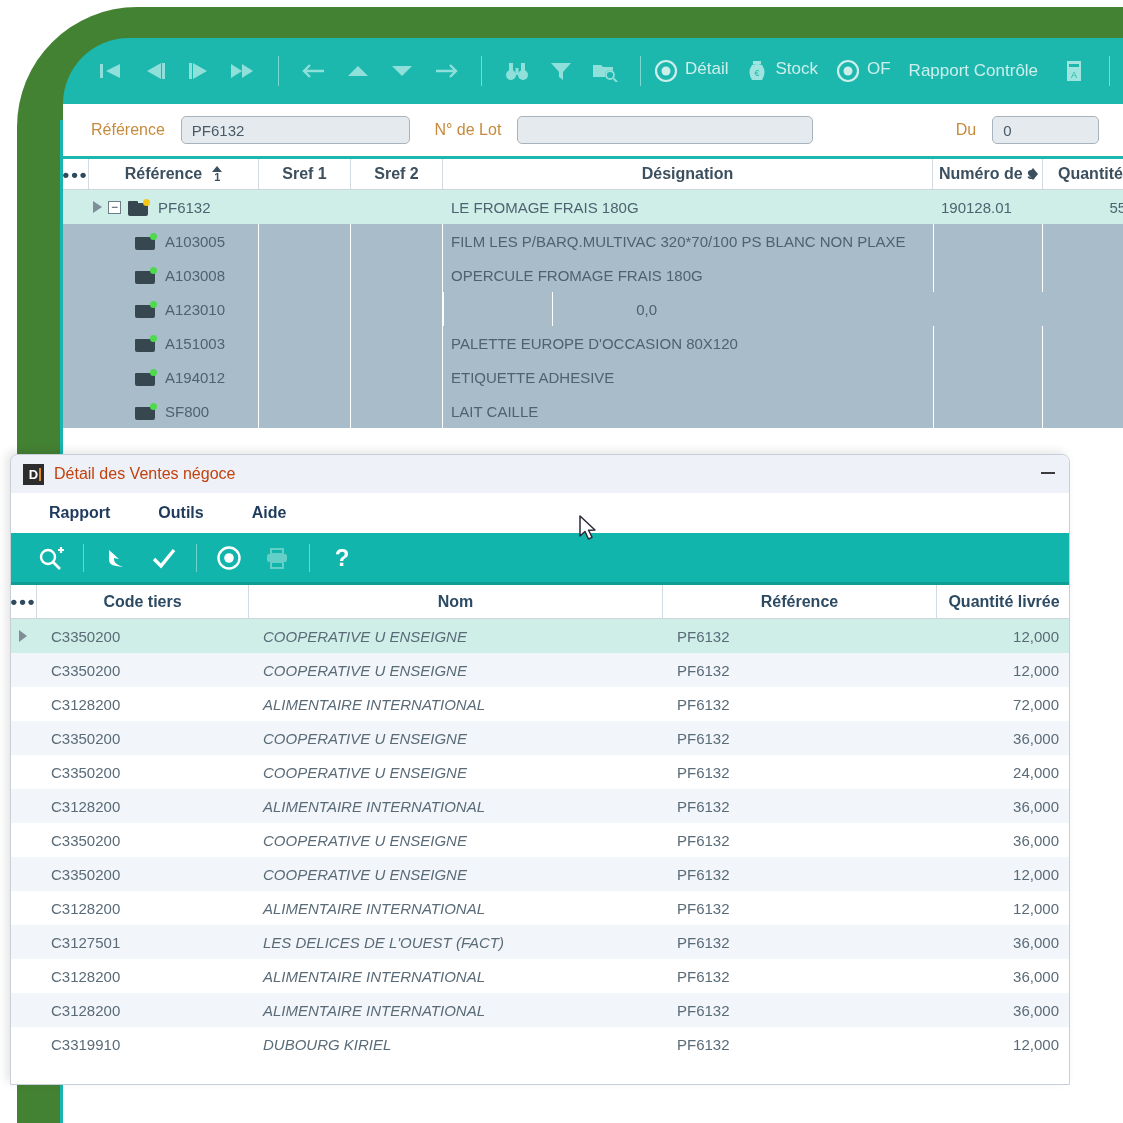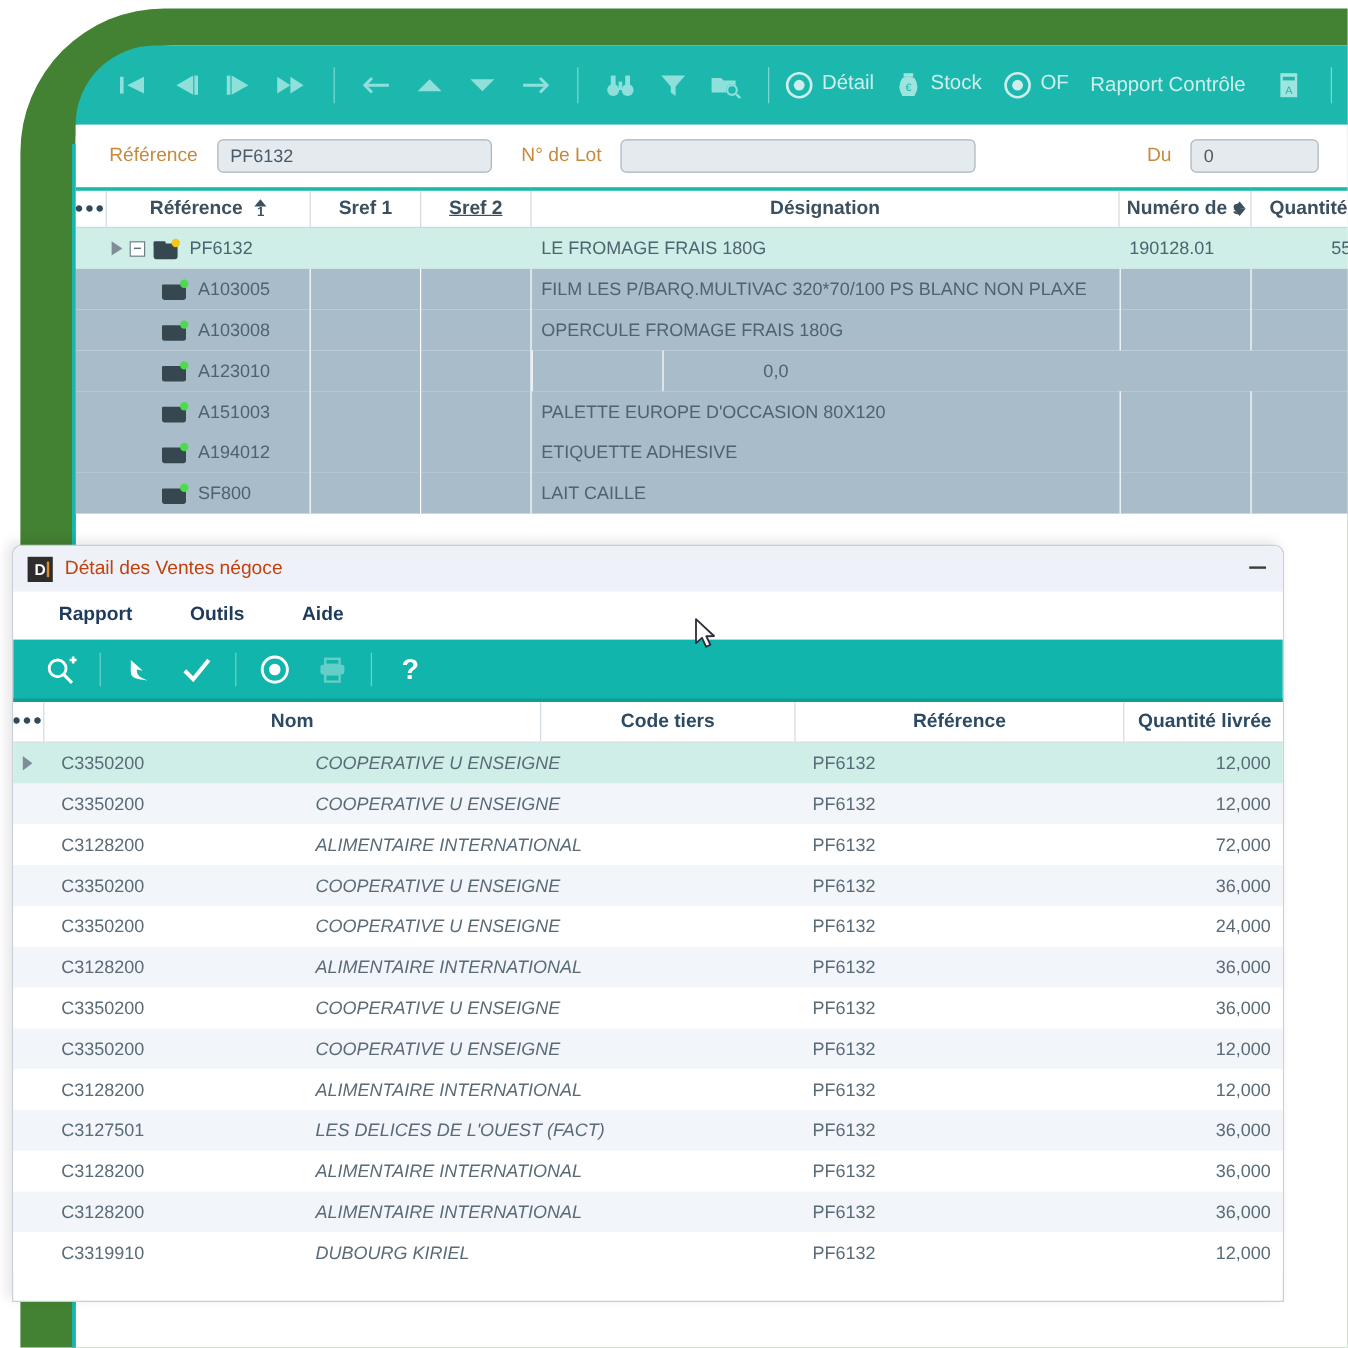--- a/index.html
+++ b/index.html
@@ -145,21 +145,21 @@
   .tree-row.parent { background: #cfeee8; }
   .tree-row.child  { background: #a8bcc9; }
   .tree-row.child .td.c-ref,
   .tree-row.child .td.c-s1,
   .tree-row.child .td.c-s2 { border-right: 1px solid #ffffff; }
   .tree-row.child .td.c-num { border-left: 1px solid #ffffff; border-right: 1px solid #ffffff; }
 
   .col-dots { width: 26px; flex: none; }
   .col-ref  { width: 170px; flex: none; }
   .col-s1   { width: 92px;  flex: none; }
-  .col-s2   { width: 92px;  flex: none; text-decoration: underline; }
+  .col-s2   { width: 92px;  flex: none; }
   .col-des  { width: 490px; flex: none; }
   .col-num  { width: 110px; flex: none; }
   .col-qte  { width: 110px; flex: none; }
 
   .num-right { justify-content: flex-end; padding-right: 6px !important; }
 
   .dots { color: #2e4a5c; font-size: 19px; letter-spacing: 2px; line-height: 1; }
 
   .tri-right {
     width: 0; height: 0;
@@ -684,22 +684,22 @@
       <svg width="22" height="26" viewBox="0 0 22 26">
           <text x="11" y="21" font-size="24" font-weight="bold" fill="currentColor" text-anchor="middle" font-family="Liberation Sans">?</text>
         </svg>
     </div>
   </div>
 
   <div id="detail-head">
     <div class="th d-col-dots">
       <span class="dots">•••</span>
     </div>
+    <div class="th d-col-code">Code tiers</div>
     <div class="th d-col-nom">Nom</div>
-    <div class="th d-col-code">Code tiers</div>
     <div class="th d-col-ref">Référence</div>
     <div class="th d-col-qte" style="border-right:none">Quantité livrée</div>
   </div>
 
   <div id="detail-body">
       <div class="drow sel">
       <div class="td d-col-dots" style="padding:0">
         <div class="sel-caret"></div>
       </div>
       <div class="td d-col-code code">C3350200</div>

